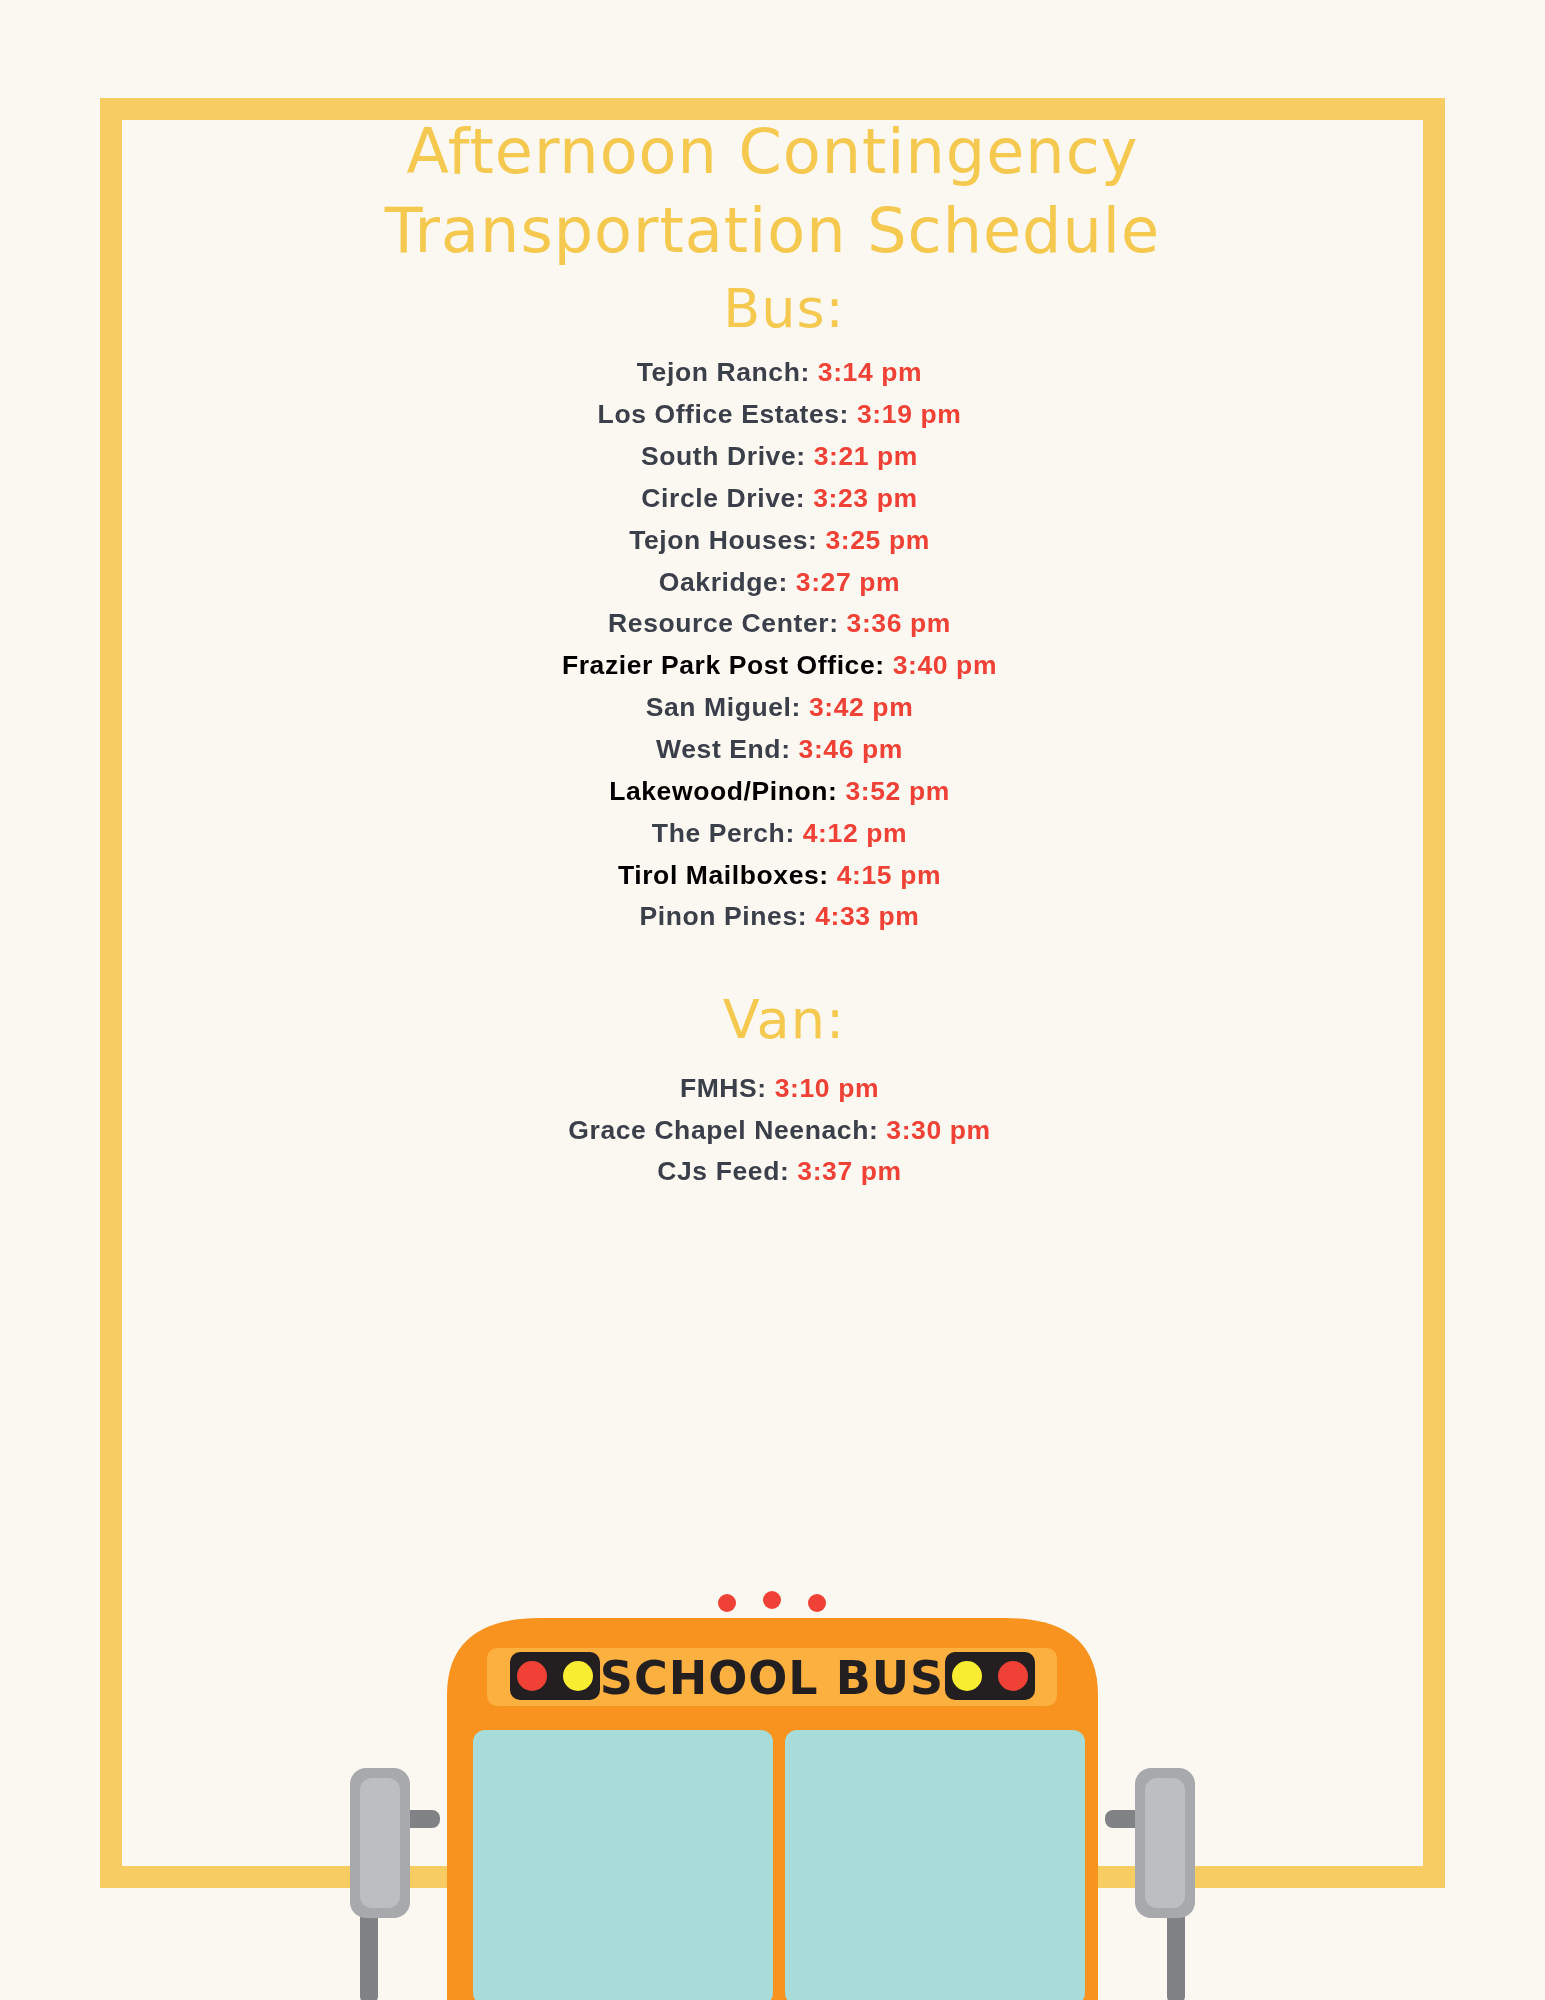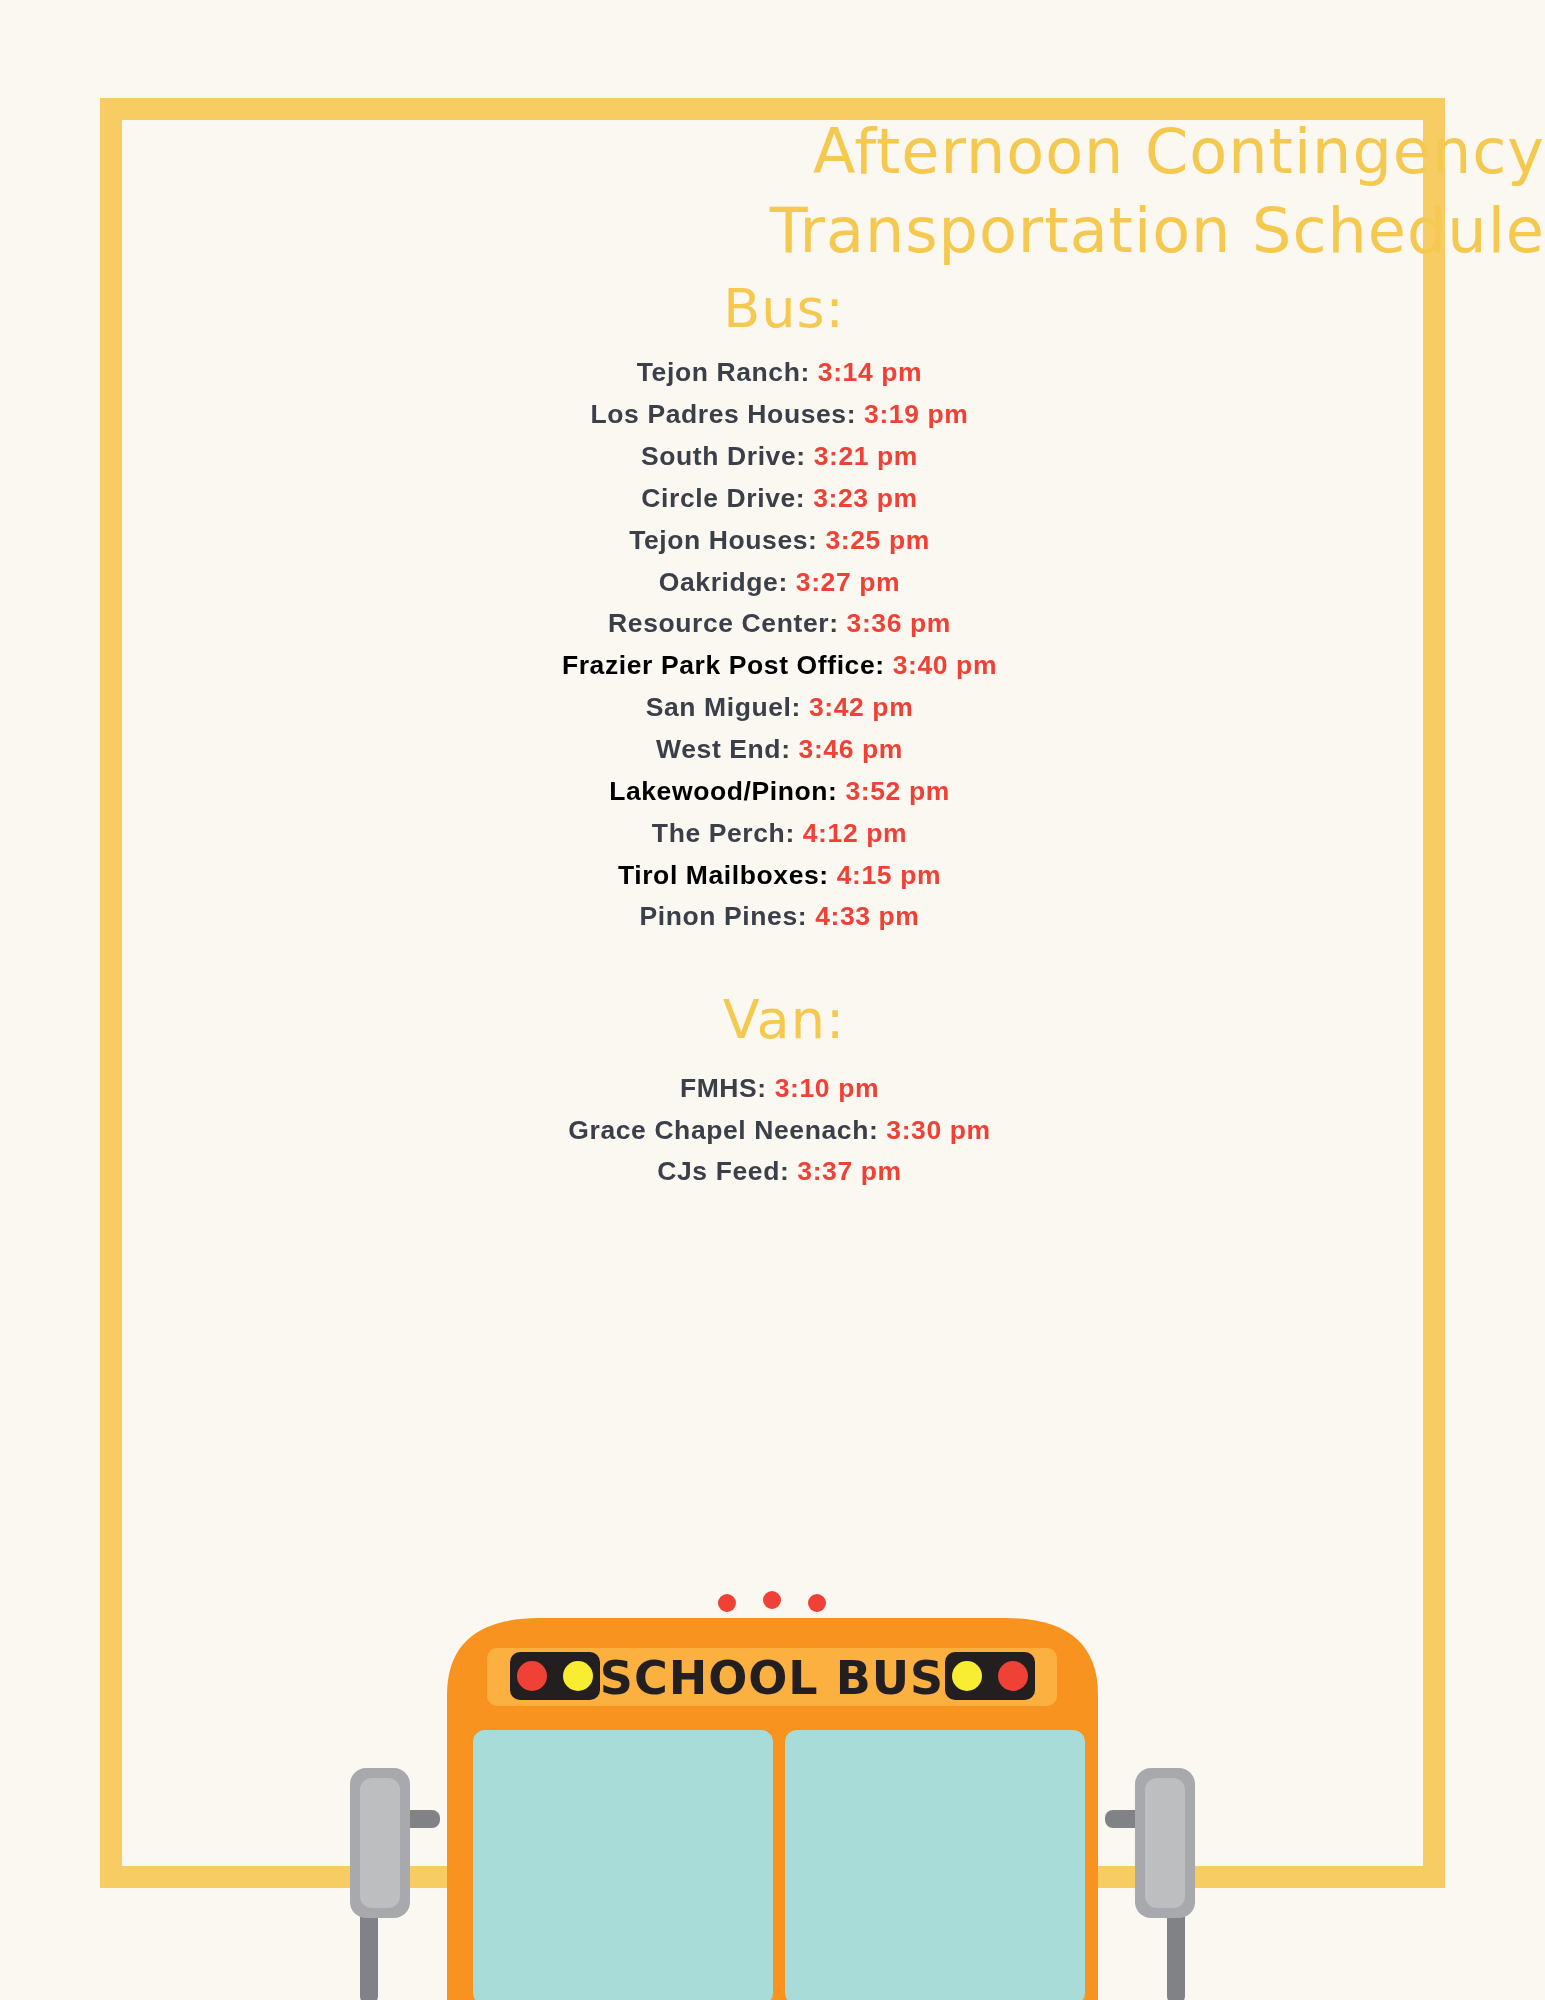--- a/index.html
+++ b/index.html
@@ -41,21 +41,21 @@
   .title {
     color: #f5c94f;
     font-size: 62px;
     line-height: 1.28;
     font-family: "DejaVu Sans", sans-serif;
     font-weight: 400;
     letter-spacing: 1px;
     margin: 0;
     padding-top: 112px;
   }
-  .title .line { display: block; text-align: right; }
+  .title .line { display: block; }
 
   .section-heading {
     color: #f5c94f;
     font-size: 54px;
     font-family: "DejaVu Sans", sans-serif;
     font-weight: 400;
     letter-spacing: 1px;
     margin: 0;
     line-height: 1.25;
     padding-left: 23px;
@@ -139,21 +139,21 @@
 
   <h1 class="title">
     <span class="line">Afternoon Contingency</span>
     <span class="line">Transportation Schedule</span>
   </h1>
 
   <h2 class="section-heading" id="bus-heading">Bus:</h2>
 
   <ul class="stop-list" id="bus-list">
       <li class="stop-row"><span class="stop-name">Tejon Ranch:</span> <span class="stop-time">3:14 pm</span></li>
-      <li class="stop-row"><span class="stop-name">Los Padres Houses:</span> <span class="stop-time">3:19 pm</span></li>
+      <li class="stop-row"><span class="stop-name">Los Office Estates:</span> <span class="stop-time">3:19 pm</span></li>
       <li class="stop-row"><span class="stop-name">South Drive:</span> <span class="stop-time">3:21 pm</span></li>
       <li class="stop-row"><span class="stop-name">Circle Drive:</span> <span class="stop-time">3:23 pm</span></li>
       <li class="stop-row"><span class="stop-name">Tejon Houses:</span> <span class="stop-time">3:25 pm</span></li>
       <li class="stop-row"><span class="stop-name">Oakridge:</span> <span class="stop-time">3:27 pm</span></li>
       <li class="stop-row"><span class="stop-name">Resource Center:</span> <span class="stop-time">3:36 pm</span></li>
       <li class="stop-row red-name"><span class="stop-name">Frazier Park Post Office:</span> <span class="stop-time">3:40 pm</span></li>
       <li class="stop-row"><span class="stop-name">San Miguel:</span> <span class="stop-time">3:42 pm</span></li>
       <li class="stop-row"><span class="stop-name">West End:</span> <span class="stop-time">3:46 pm</span></li>
       <li class="stop-row red-name"><span class="stop-name">Lakewood/Pinon:</span> <span class="stop-time">3:52 pm</span></li>
       <li class="stop-row"><span class="stop-name">The Perch:</span> <span class="stop-time">4:12 pm</span></li>

